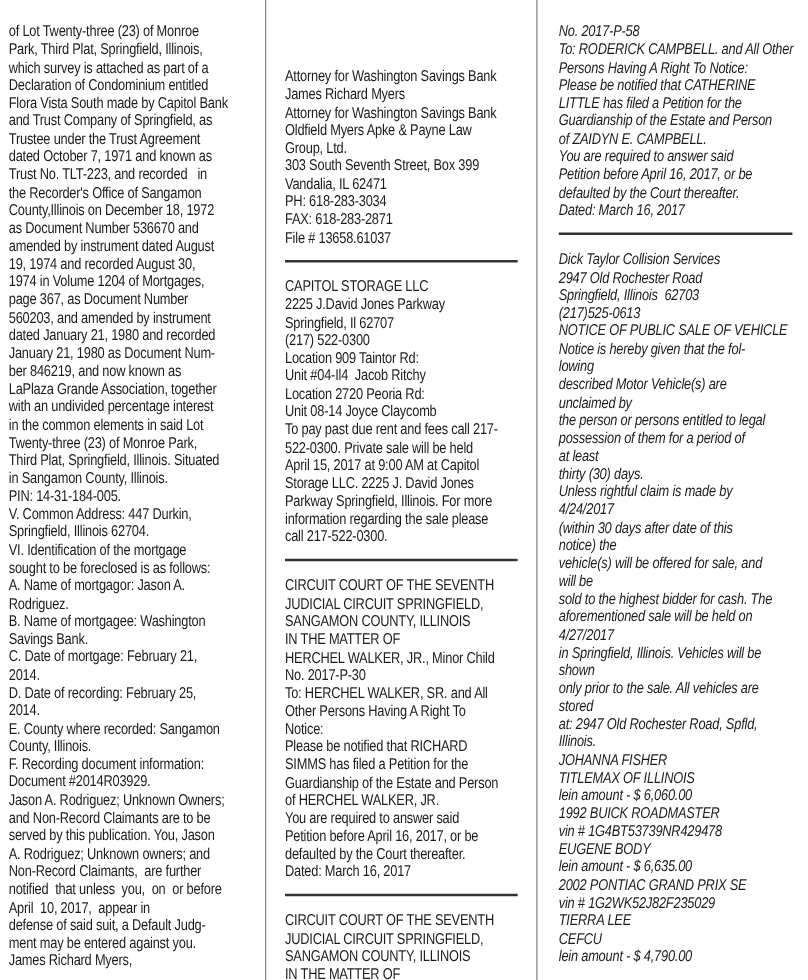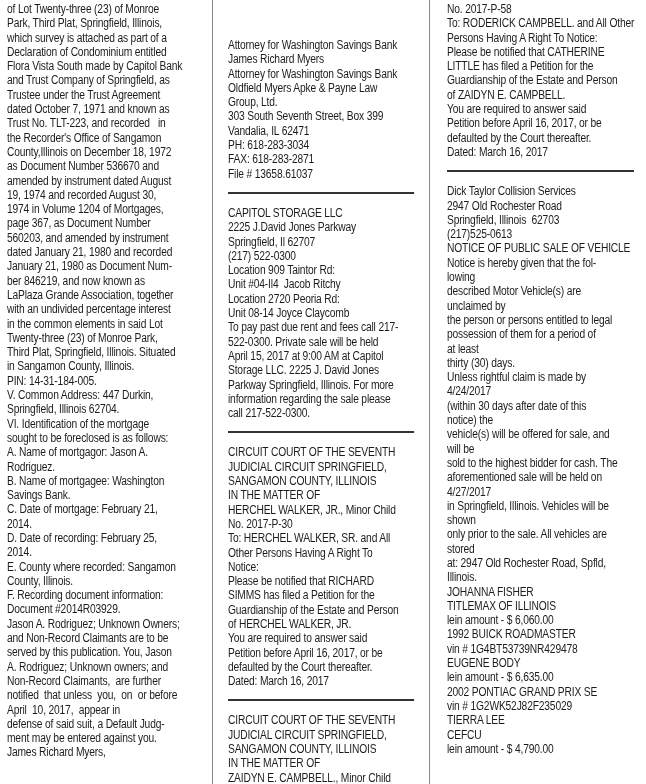--- a/index.html
+++ b/index.html
@@ -16,27 +16,27 @@
     font-family: "Liberation Sans", "DejaVu Sans", sans-serif;
     color: #1c1c1c;
   }
   #columns {
     display: flex;
     width: 100%;
     height: 100%;
   }
   .column {
     box-sizing: border-box;
-    padding-top: 2px;
+    padding-top: 18px;
     overflow: hidden;
     height: 100%;
   }
   .col-1 { width: 212px; padding-left: 7px;  padding-right: 5px; }
   .col-2 { width: 216px; padding-left: 15px; padding-right: 7px; margin-top: 36px; }
-  .col-3 { width: 215px; padding-left: 17px; padding-right: 3px; }
+  .col-3 { width: 215px; padding-left: 17px; padding-right: 3px; font-style: italic; }
   .v-divider {
     width: 1px;
     background: #878787;
     height: 100%;
     flex: 0 0 1px;
   }
   .col-inner {
     transform: scaleX(0.82);
     transform-origin: 0 0;
     width: calc(100% / 0.82);

